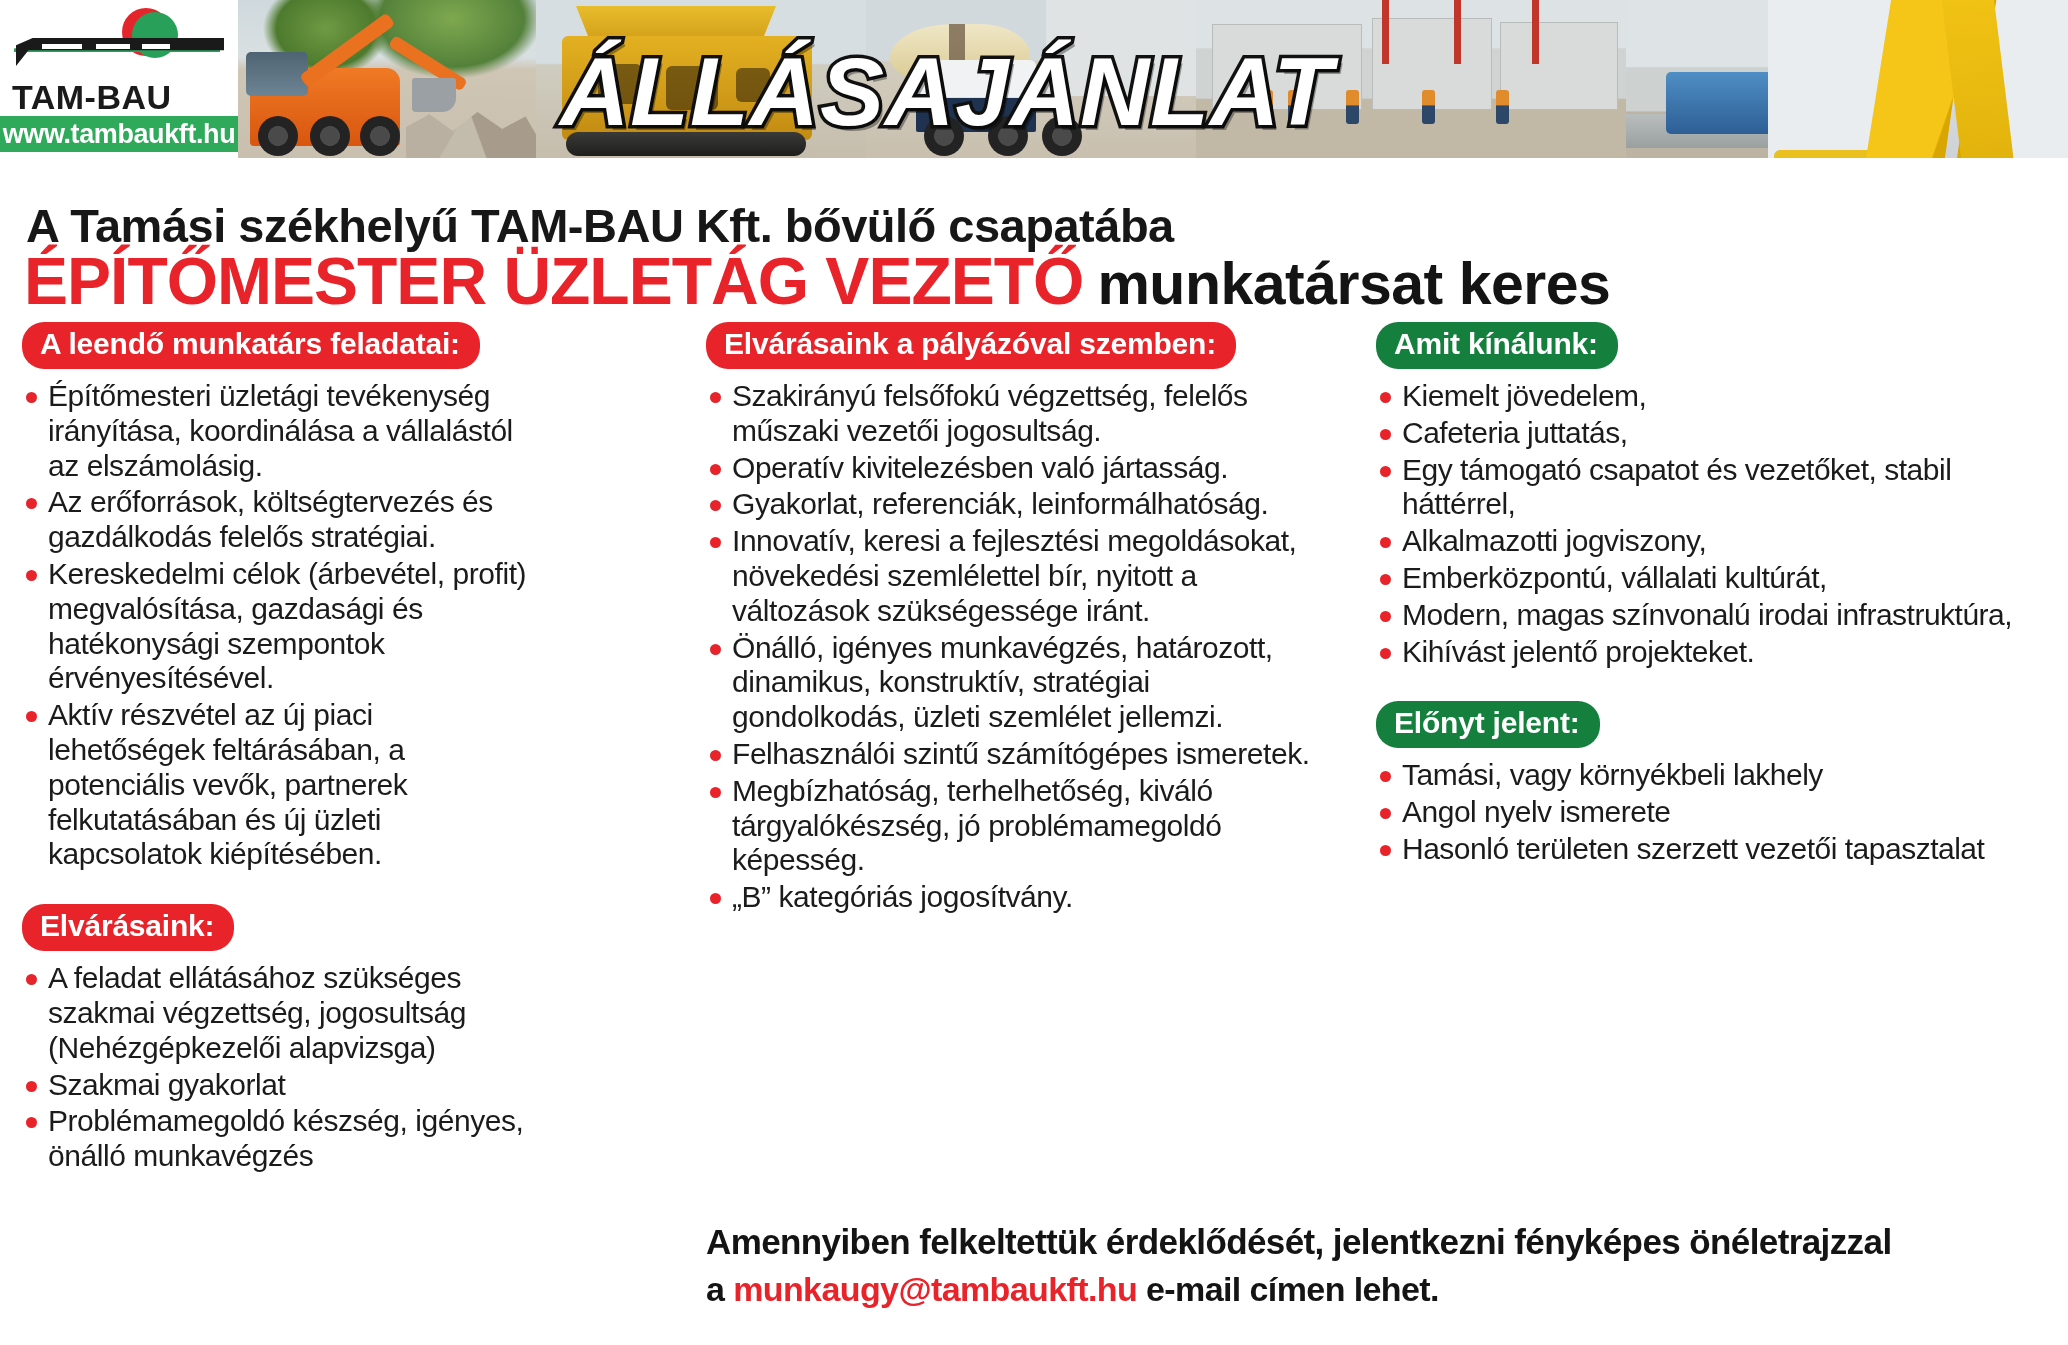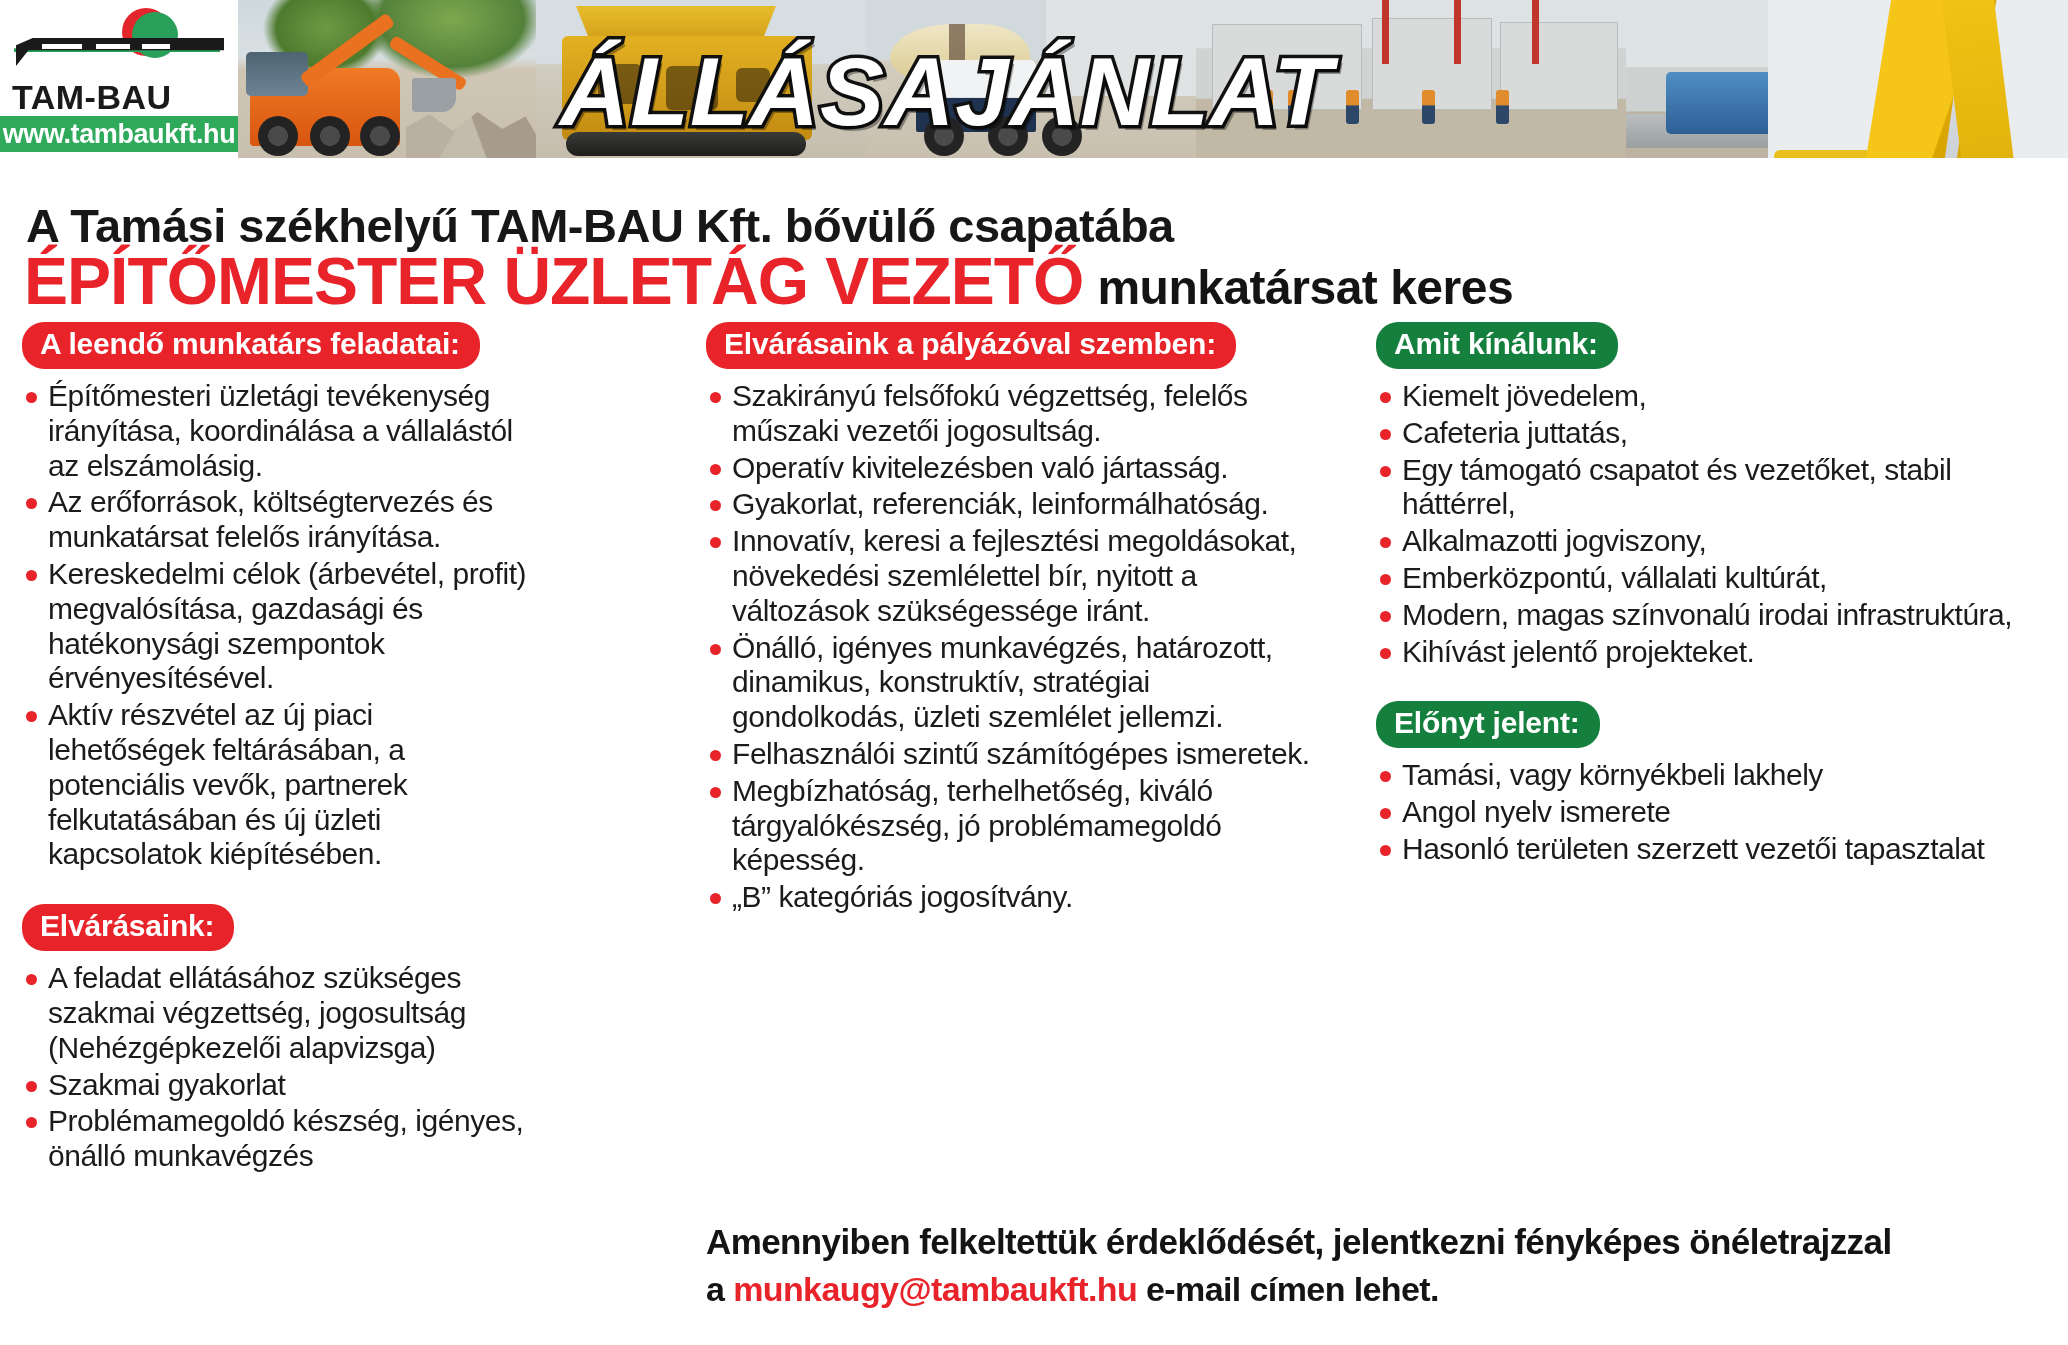--- a/index.html
+++ b/index.html
@@ -223,21 +223,21 @@
   .head-line2 {
     position:absolute; left:24px; top:243px;
     white-space:nowrap;
     font-family: "Liberation Sans", sans-serif;
   }
   .head-job {
     font-size: 66px; font-weight: 800; color:#e8232a;
     letter-spacing: -1px;
   }
   .head-tail {
-    font-size: 48px; font-weight: 800; color:#141414;
+    font-size: 59px; font-weight: 800; color:#141414;
     letter-spacing: -.5px; margin-left: 14px;
   }
 
   
   .col { position:absolute; top: 322px; }
   .col1 { left: 22px;  width: 510px; }
   .col2 { left: 706px; width: 620px; }
   .col3 { left: 1376px; width: 660px; }
 
   .pill {
@@ -379,21 +379,21 @@
   <div class="head-line1">A Tamási székhelyű TAM-BAU Kft. bővülő csapatába</div>
 
   <div class="head-line2">
     <span class="head-job">ÉPÍTŐMESTER ÜZLETÁG VEZETŐ</span><span class="head-tail">munkatársat keres</span>
   </div>
 
   <div class="col col1">
     <div class="pill">A leendő munkatárs feladatai:</div>
     <ul class="blist">
       <li>Építőmesteri üzletági tevékenység irányítása, koordinálása a vállalástól az elszámolásig.</li>
-      <li>Az erőforrások, költségtervezés és munkatársat felelős irányítása.</li>
+      <li>Az erőforrások, költségtervezés és gazdálkodás felelős stratégiai.</li>
       <li>Kereskedelmi célok (árbevétel, profit) megvalósítása, gazdasági és hatékonysági szempontok érvényesítésével.</li>
       <li>Aktív részvétel az új piaci lehetőségek feltárásában, a potenciális vevők, partnerek felkutatásában és új üzleti kapcsolatok kiépítésében.</li>
     </ul>
 
     <div class="sec-gap"></div>
 
     <div class="pill">Elvárásaink:</div>
     <ul class="blist">
       <li>A feladat ellátásához szükséges szakmai végzettség, jogosultság (Nehézgépkezelői alapvizsga)</li>
       <li>Szakmai gyakorlat</li>

